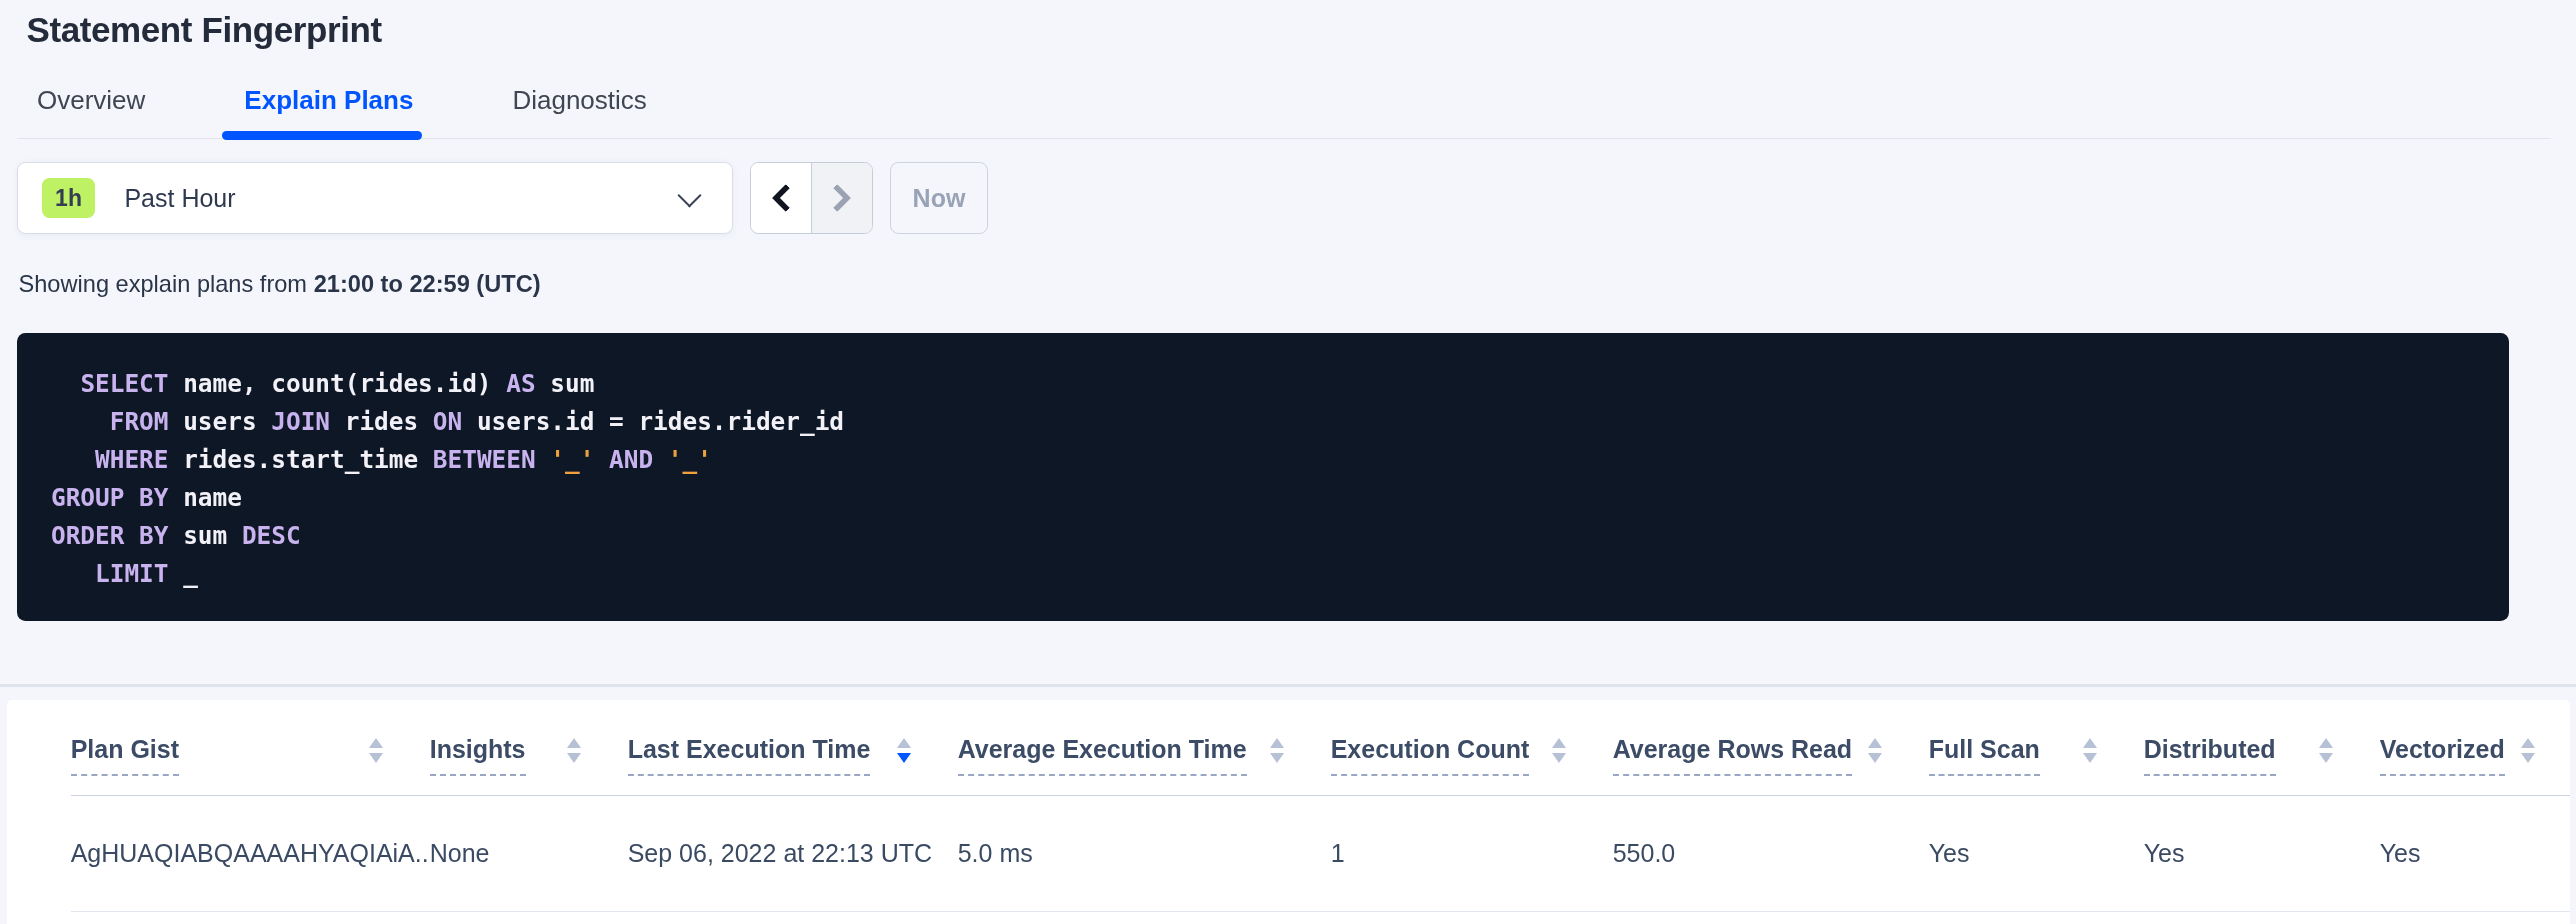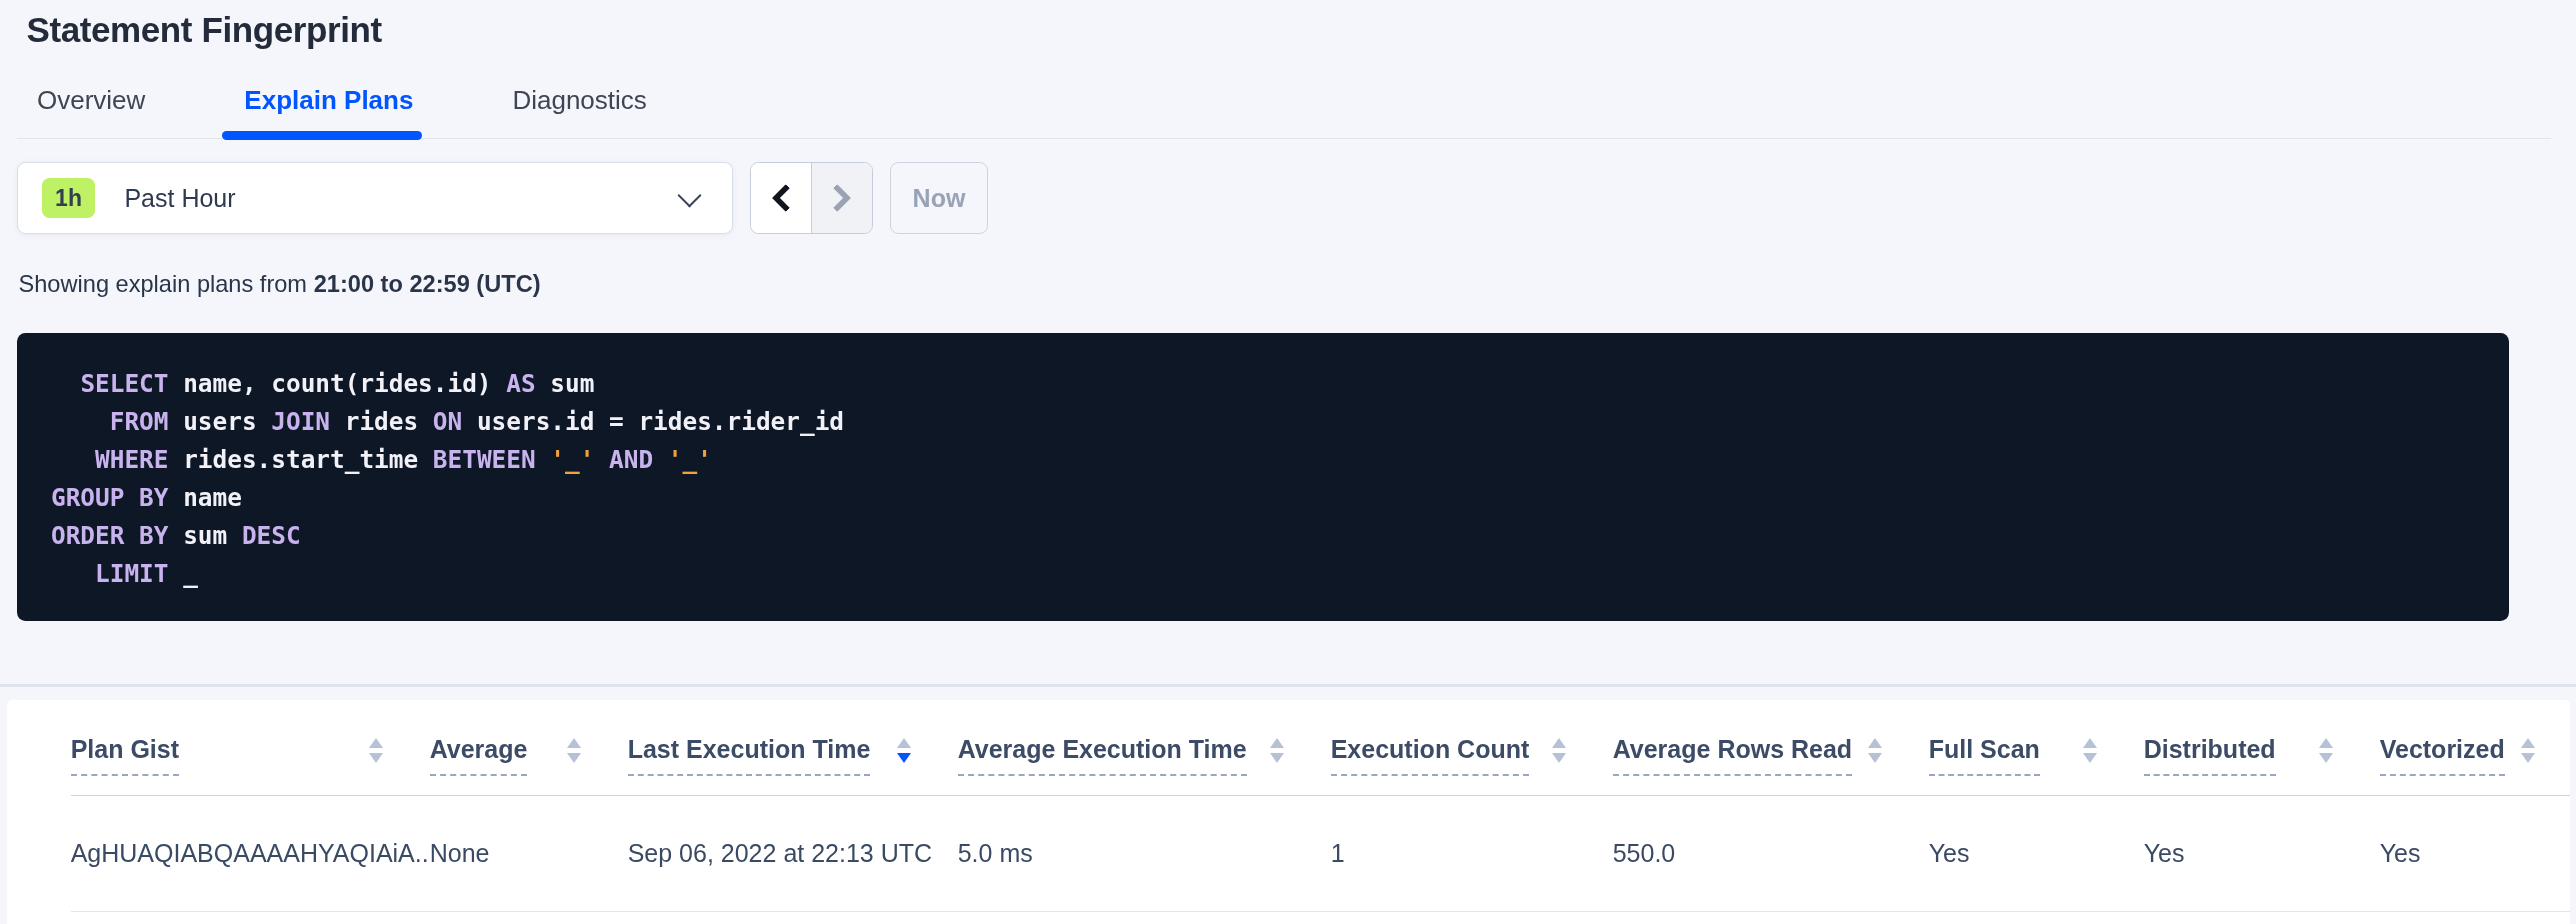--- a/index.html
+++ b/index.html
@@ -184,21 +184,21 @@
   <div class="card">
     <div id="thead" class="thead">
         <div class="th c1">
           <span class="th-label">Plan Gist</span>
           <span class="sorter">
             <i class="tri up"></i>
             <i class="tri dn"></i>
           </span>
         </div>
         <div class="th c2">
-          <span class="th-label">Average</span>
+          <span class="th-label">Insights</span>
           <span class="sorter">
             <i class="tri up"></i>
             <i class="tri dn"></i>
           </span>
         </div>
         <div class="th c3">
           <span class="th-label">Last Execution Time</span>
           <span class="sorter">
             <i class="tri up"></i>
             <i class="tri dn active"></i>

